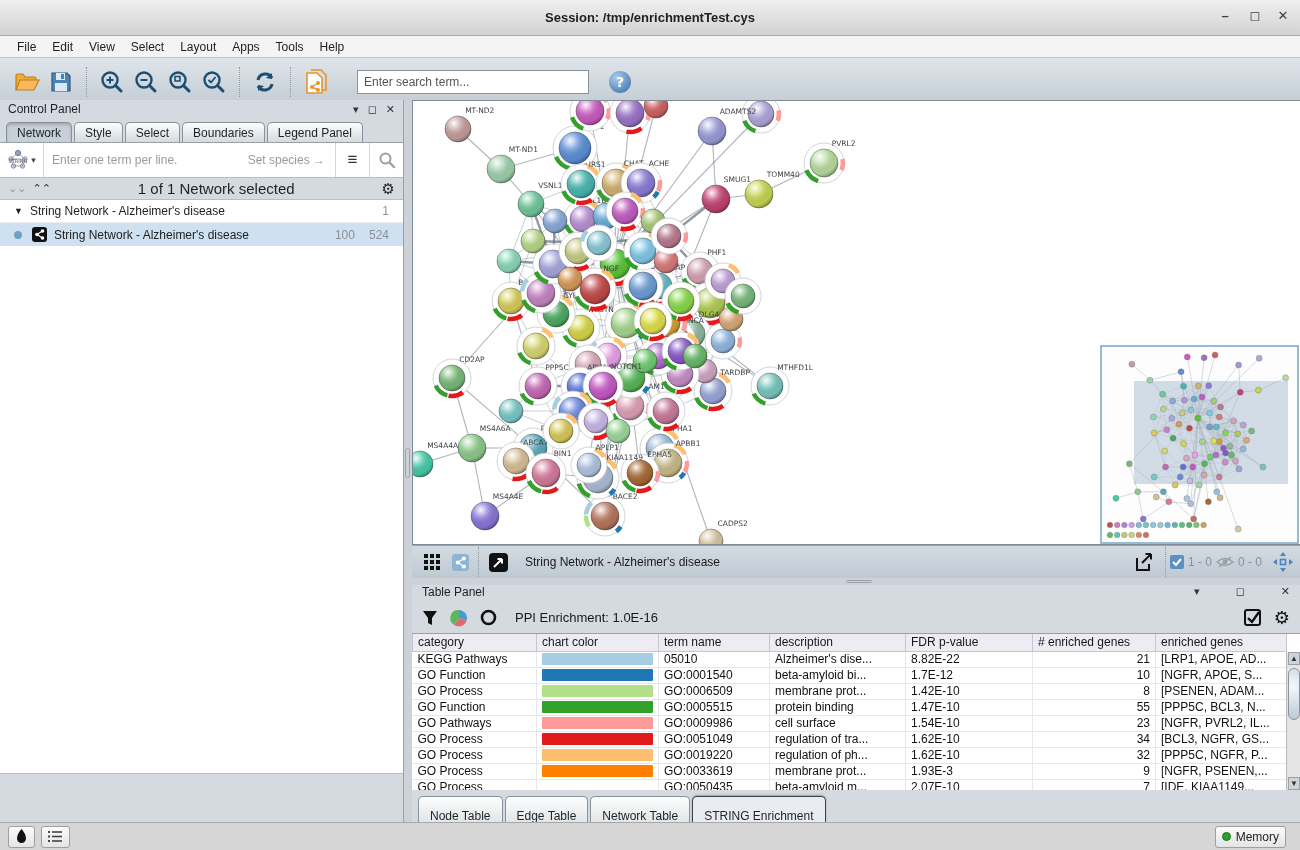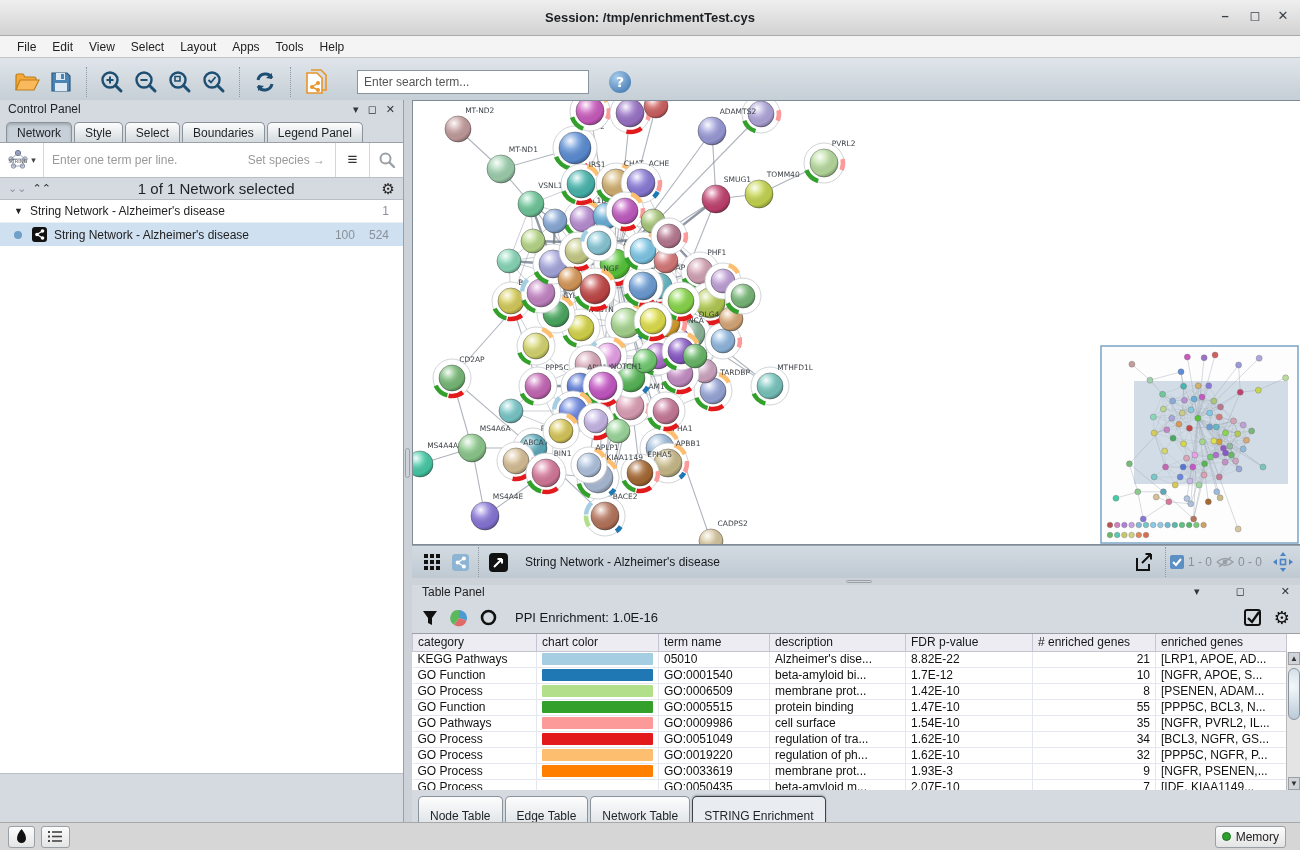--- a/index.html
+++ b/index.html
@@ -1838,21 +1838,21 @@
               <td>[PPP5C, BCL3, N...</td>
             </tr>
             <tr>
               <td>GO Pathways</td>
               <td>
                 <div class="swatch" style="background: rgb(251, 154, 153);"></div>
               </td>
               <td>GO:0009986</td>
               <td>cell surface</td>
               <td>1.54E-10</td>
-              <td class="num">35</td>
+              <td class="num">23</td>
               <td>[NGFR, PVRL2, IL...</td>
             </tr>
             <tr>
               <td>GO Process</td>
               <td>
                 <div class="swatch" style="background: rgb(227, 26, 28);"></div>
               </td>
               <td>GO:0051049</td>
               <td>regulation of tra...</td>
               <td>1.62E-10</td>

